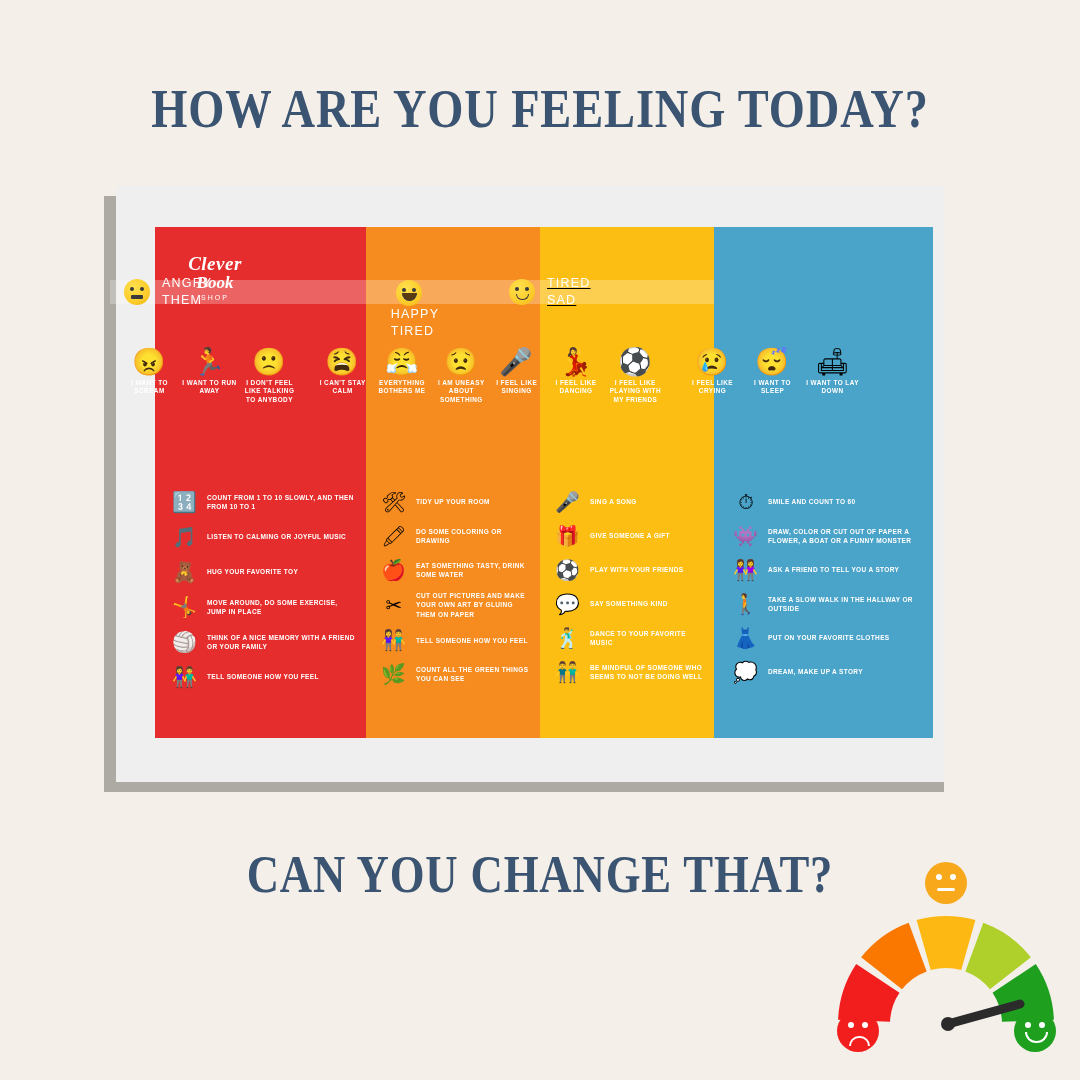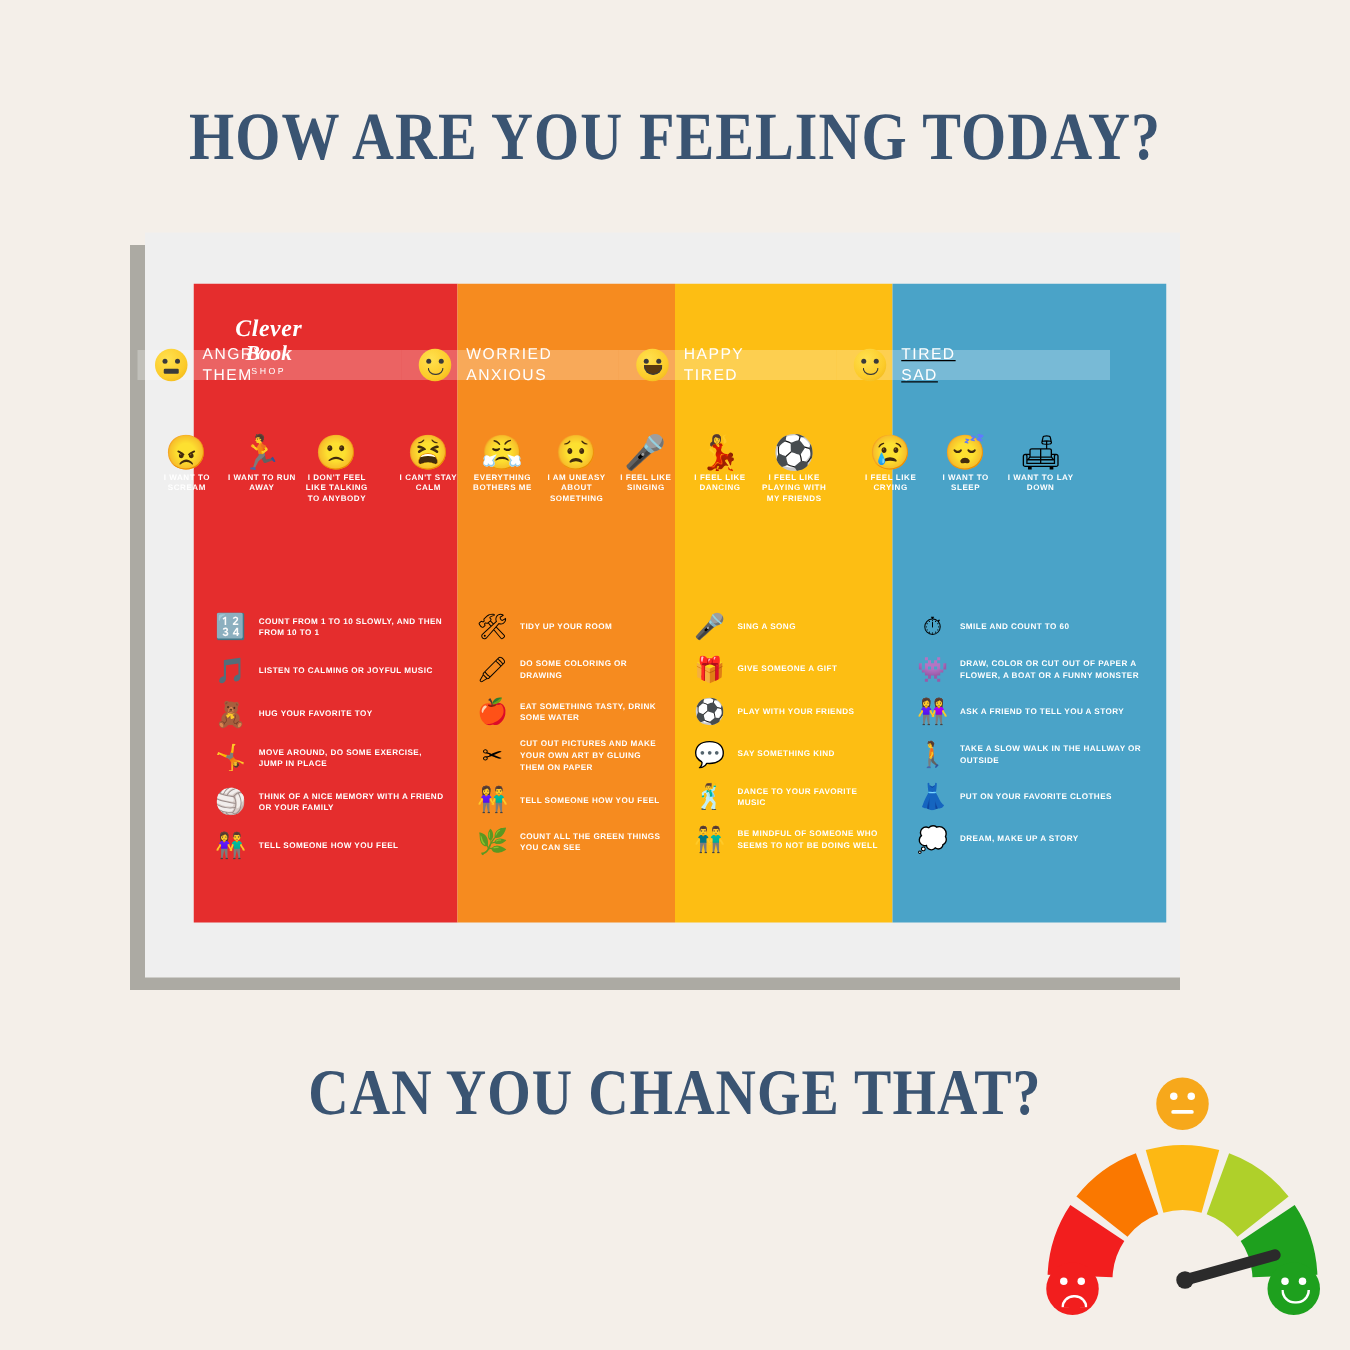--- a/index.html
+++ b/index.html
@@ -52,21 +52,21 @@
     z-index:6;
   }
   #pill-top{left:136px;top:26px;width:508px;}
   #pill-better{left:136px;top:222px;width:508px;}
 
   
   #mood-strip{position:absolute;left:6px;top:84px;width:778px;height:24px;display:flex;z-index:5;}
   .mood-cell{display:flex;align-items:center;background:rgba(255,255,255,.26);height:100%;box-sizing:border-box;padding-left:14px;}
   .mood-cell.c0{width:211px;}
   .mood-cell.c1{width:174px;}
-  .mood-cell.c2{width:174px;}
+  .mood-cell.c2{width:174px;flex-direction:column;}
   .mood-cell.c3{width:219px;padding-right:26px;text-decoration:underline;}
   .mood-face{width:26px;height:26px;border-radius:50%;flex:0 0 auto;margin-right:12px;position:relative;
              background:radial-gradient(circle at 38% 32%, #FFE14F 0%, #FCCB2A 62%, #EBAE13 100%);}
   .mood-face i{position:absolute;background:#3a3a3a;}
   .eye{width:4px;height:4px;border-radius:50%;top:8px;}
   .eye.l{left:6px;} .eye.r{right:6px;}
   .mouth-frown{width:11px;height:5px;border:1.6px solid #3a3a3a;border-top:none;border-radius:0 0 9px 9px;background:transparent !important;left:7px;top:15px;}
   .mouth-smile{width:13px;height:7px;border:1.8px solid #3a3a3a;border-top:none;border-radius:0 0 11px 11px;background:#5a3a10 !important;left:6px;top:13px;}
   .mouth-zig{width:12px;height:4px;left:7px;top:16px;border-radius:1px;}
   .mood-text{color:#fff;font-size:12.5px;line-height:1.35;letter-spacing:1.2px;}
@@ -242,31 +242,20 @@
   <div id="mood-strip">
       <div class="mood-cell c0">
         <span class="mood-face">
           <i class="eye l"></i>
           <i class="eye r"></i>
           <i class="mouth-zig"></i>
         </span>
         <span class="mood-text">
           <span>ANGRY</span>
           <span>THEM</span>
-        </span>
-      </div>
-      <div class="mood-cell c1">
-        <span class="mood-face">
-          <i class="eye l"></i>
-          <i class="eye r"></i>
-          <i class="mouth-frown"></i>
-        </span>
-        <span class="mood-text">
-          <span>WORRIED</span>
-          <span>ANXIOUS</span>
         </span>
       </div>
       <div class="mood-cell c2">
         <span class="mood-face">
           <i class="eye l"></i>
           <i class="eye r"></i>
           <i class="mouth-smile"></i>
         </span>
         <span class="mood-text">
           <span>HAPPY</span>

